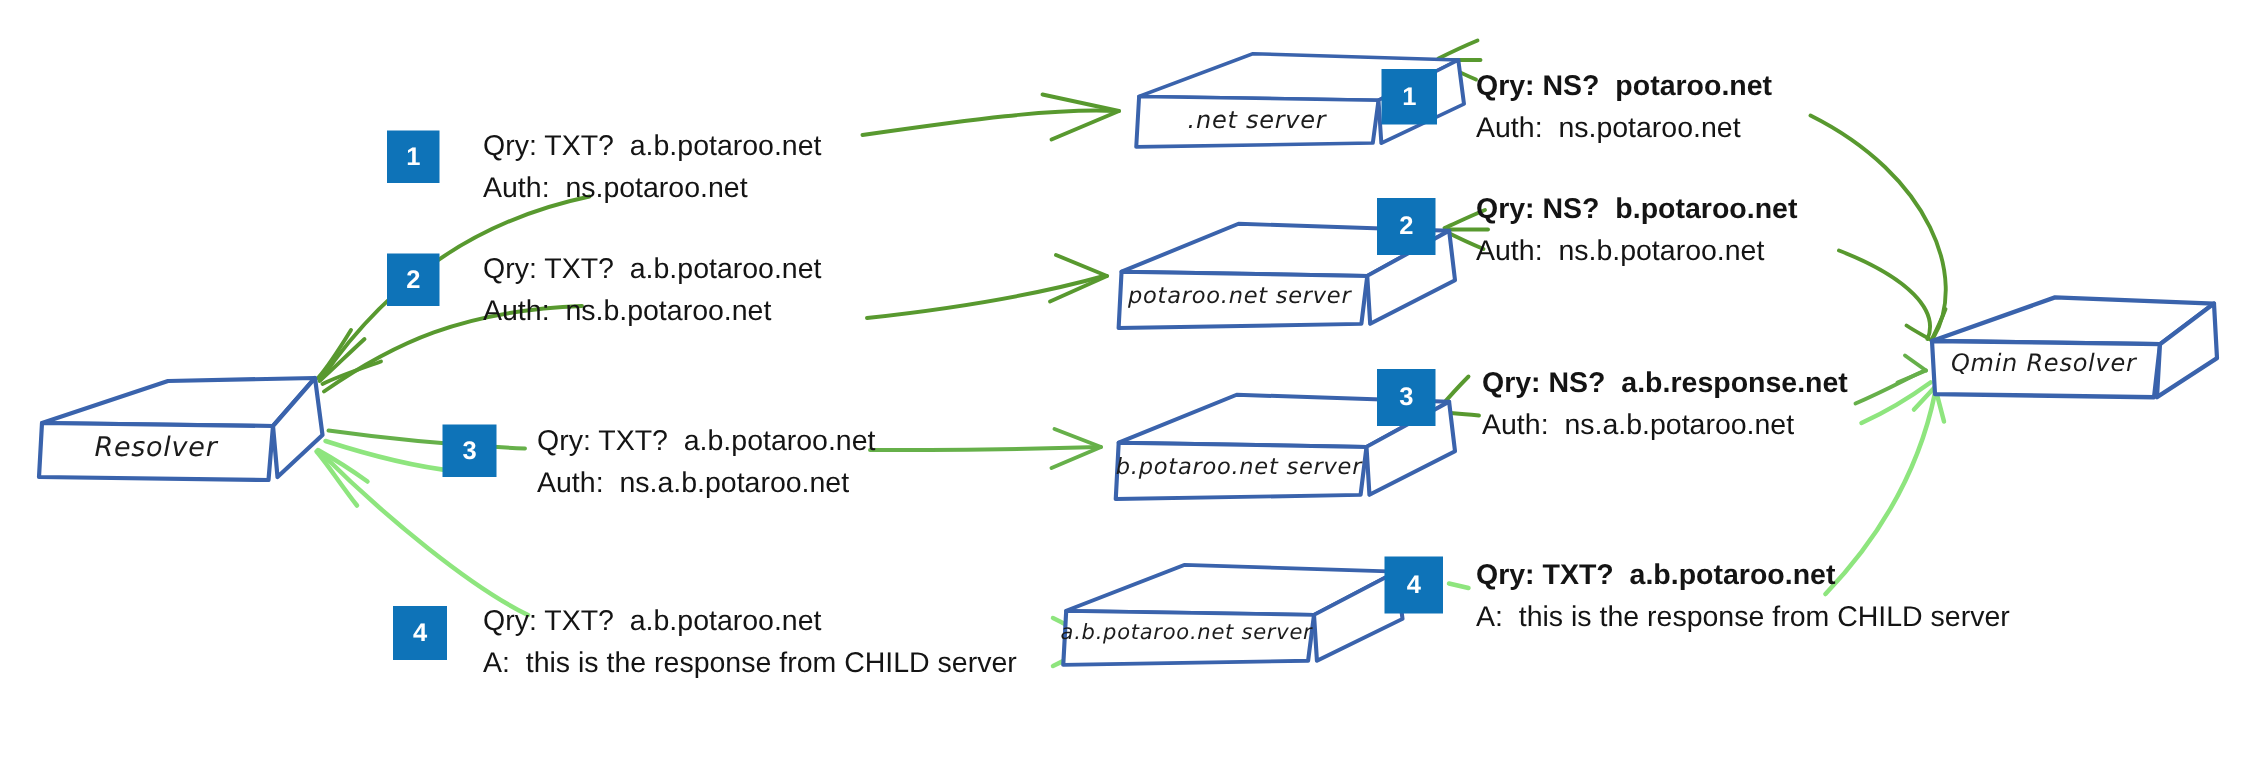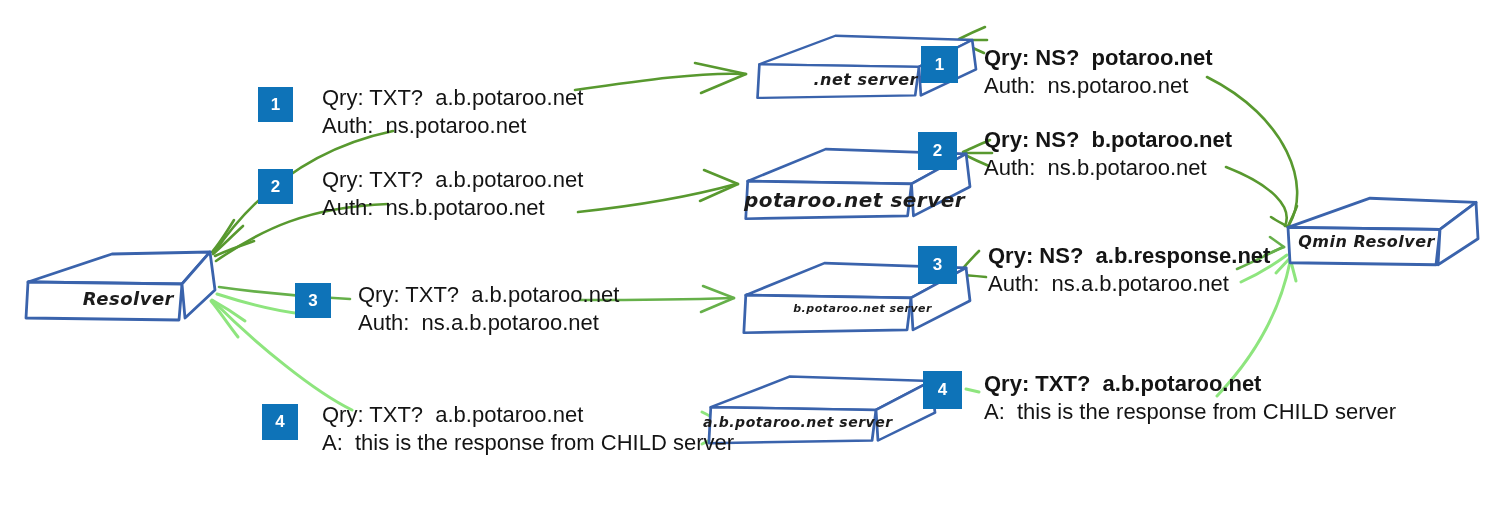--- a/index.html
+++ b/index.html
@@ -6,33 +6,32 @@
   body{
     width:1511px;height:506px;position:relative;background:#ffffff;
     font-family:"Liberation Sans", sans-serif;overflow:hidden;
   }
   .layer{position:absolute;left:0;top:0;pointer-events:none;}
   
   .box{position:absolute;}
   .box svg{display:block;overflow:visible;}
   .box path{fill:#ffffff;stroke:var(--box-stroke,#3a63ac);stroke-width:2.8;stroke-linejoin:round;stroke-linecap:round;}
   .box-label{
-    position:absolute;text-align:right;color:#1c1c1c;
+    position:absolute;text-align:center;color:#1c1c1c;
     font-family:"DejaVu Sans", sans-serif;font-style:italic;letter-spacing:.5px;
     white-space:nowrap;
-    font-weight:bold;
   }
   
   .badge{
     position:absolute;background:var(--badge-blue,#0e73b8);color:#fff;
     display:flex;align-items:center;justify-content:center;
     font-weight:bold;font-size:17px;font-family:"Liberation Sans",sans-serif;
   }
   
-  .step{position:absolute;color:#141414;font-size:22px;line-height:28px;}
+  .step{position:absolute;color:#141414;font-size:19px;line-height:28px;}
   .step .line{white-space:pre;}
   .step.bold-qry .qry{font-weight:bold;}
   
   .arrows path{fill:none;stroke-linecap:round;stroke-linejoin:round;}
   .arrow-dark path{stroke:var(--arrow-dark-green,#58992f);stroke-width:2.6;}
   .arrow-mid path{stroke:var(--arrow-mid-green,#66b04a);stroke-width:2.6;}
   .arrow-light path{stroke:var(--arrow-light-green,#8ee57e);stroke-width:3;}
 </style>
 </head>
 <body>
@@ -131,30 +130,30 @@
   </svg>
   <div class="box-label" style="left:10px;top:46px;width:160px;font-size:16px;">.net server</div>
 </div>
 
 <div class="box" style="left:736px;top:136px;width:240px;height:100px;">
   <svg width="234" height="94" viewBox="0 0 240 100" preserveAspectRatio="none">
     <path d="M12,48 L92,14 L236,19 L180,51 Z"></path>
     <path d="M12,48 L10,88 L176,85 L180,51 Z"></path>
     <path d="M180,51 L236,19 L240,54 L182,85 Z"></path>
   </svg>
-  <div class="box-label" style="left:8px;top:52px;width:165px;font-size:20px;">potaroo.net server</div>
+  <div class="box-label" style="left:8px;top:52px;width:165px;font-size:15px;">potaroo.net server</div>
 </div>
 
 <div class="box" style="left:734px;top:250px;width:240px;height:100px;">
   <svg width="236" height="94" viewBox="0 0 240 100" preserveAspectRatio="none">
     <path d="M12,48 L92,14 L236,19 L180,51 Z"></path>
     <path d="M12,48 L10,88 L176,85 L180,51 Z"></path>
     <path d="M180,51 L236,19 L240,54 L182,85 Z"></path>
   </svg>
-  <div class="box-label" style="left:6px;top:52px;width:172px;font-size:11px;margin-left:20px;">b.potaroo.net server</div>
+  <div class="box-label" style="left:6px;top:52px;width:172px;font-size:15px;">b.potaroo.net server</div>
 </div>
 
 <div class="box" style="left:699px;top:364px;width:240px;height:95px;">
   <svg width="236" height="90" viewBox="0 0 240 100" preserveAspectRatio="none">
     <path d="M12,48 L92,14 L236,19 L180,51 Z"></path>
     <path d="M12,48 L10,88 L176,85 L180,51 Z"></path>
     <path d="M180,51 L236,19 L240,54 L182,85 Z"></path>
   </svg>
   <div class="box-label" style="left:4px;top:50px;width:176px;font-size:14px;">a.b.potaroo.net server</div>
 </div>

